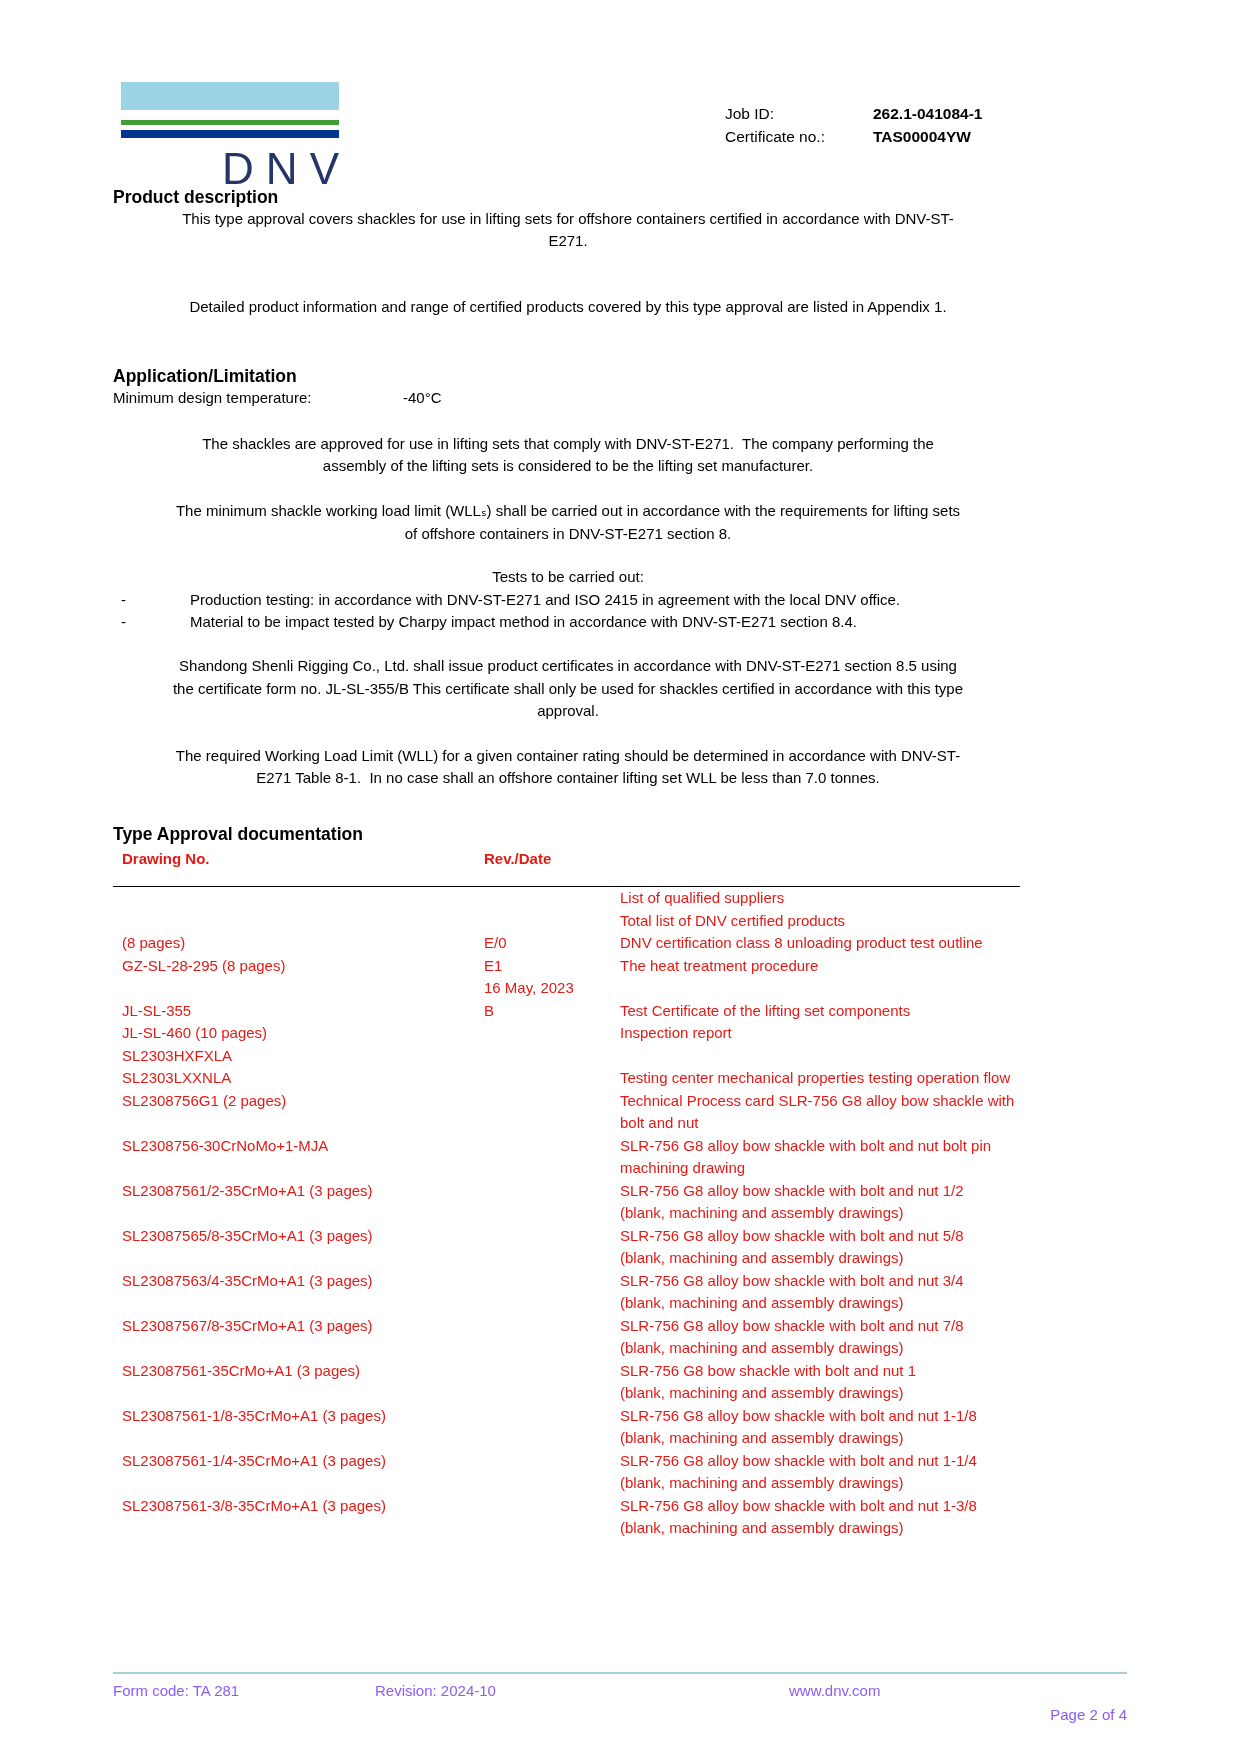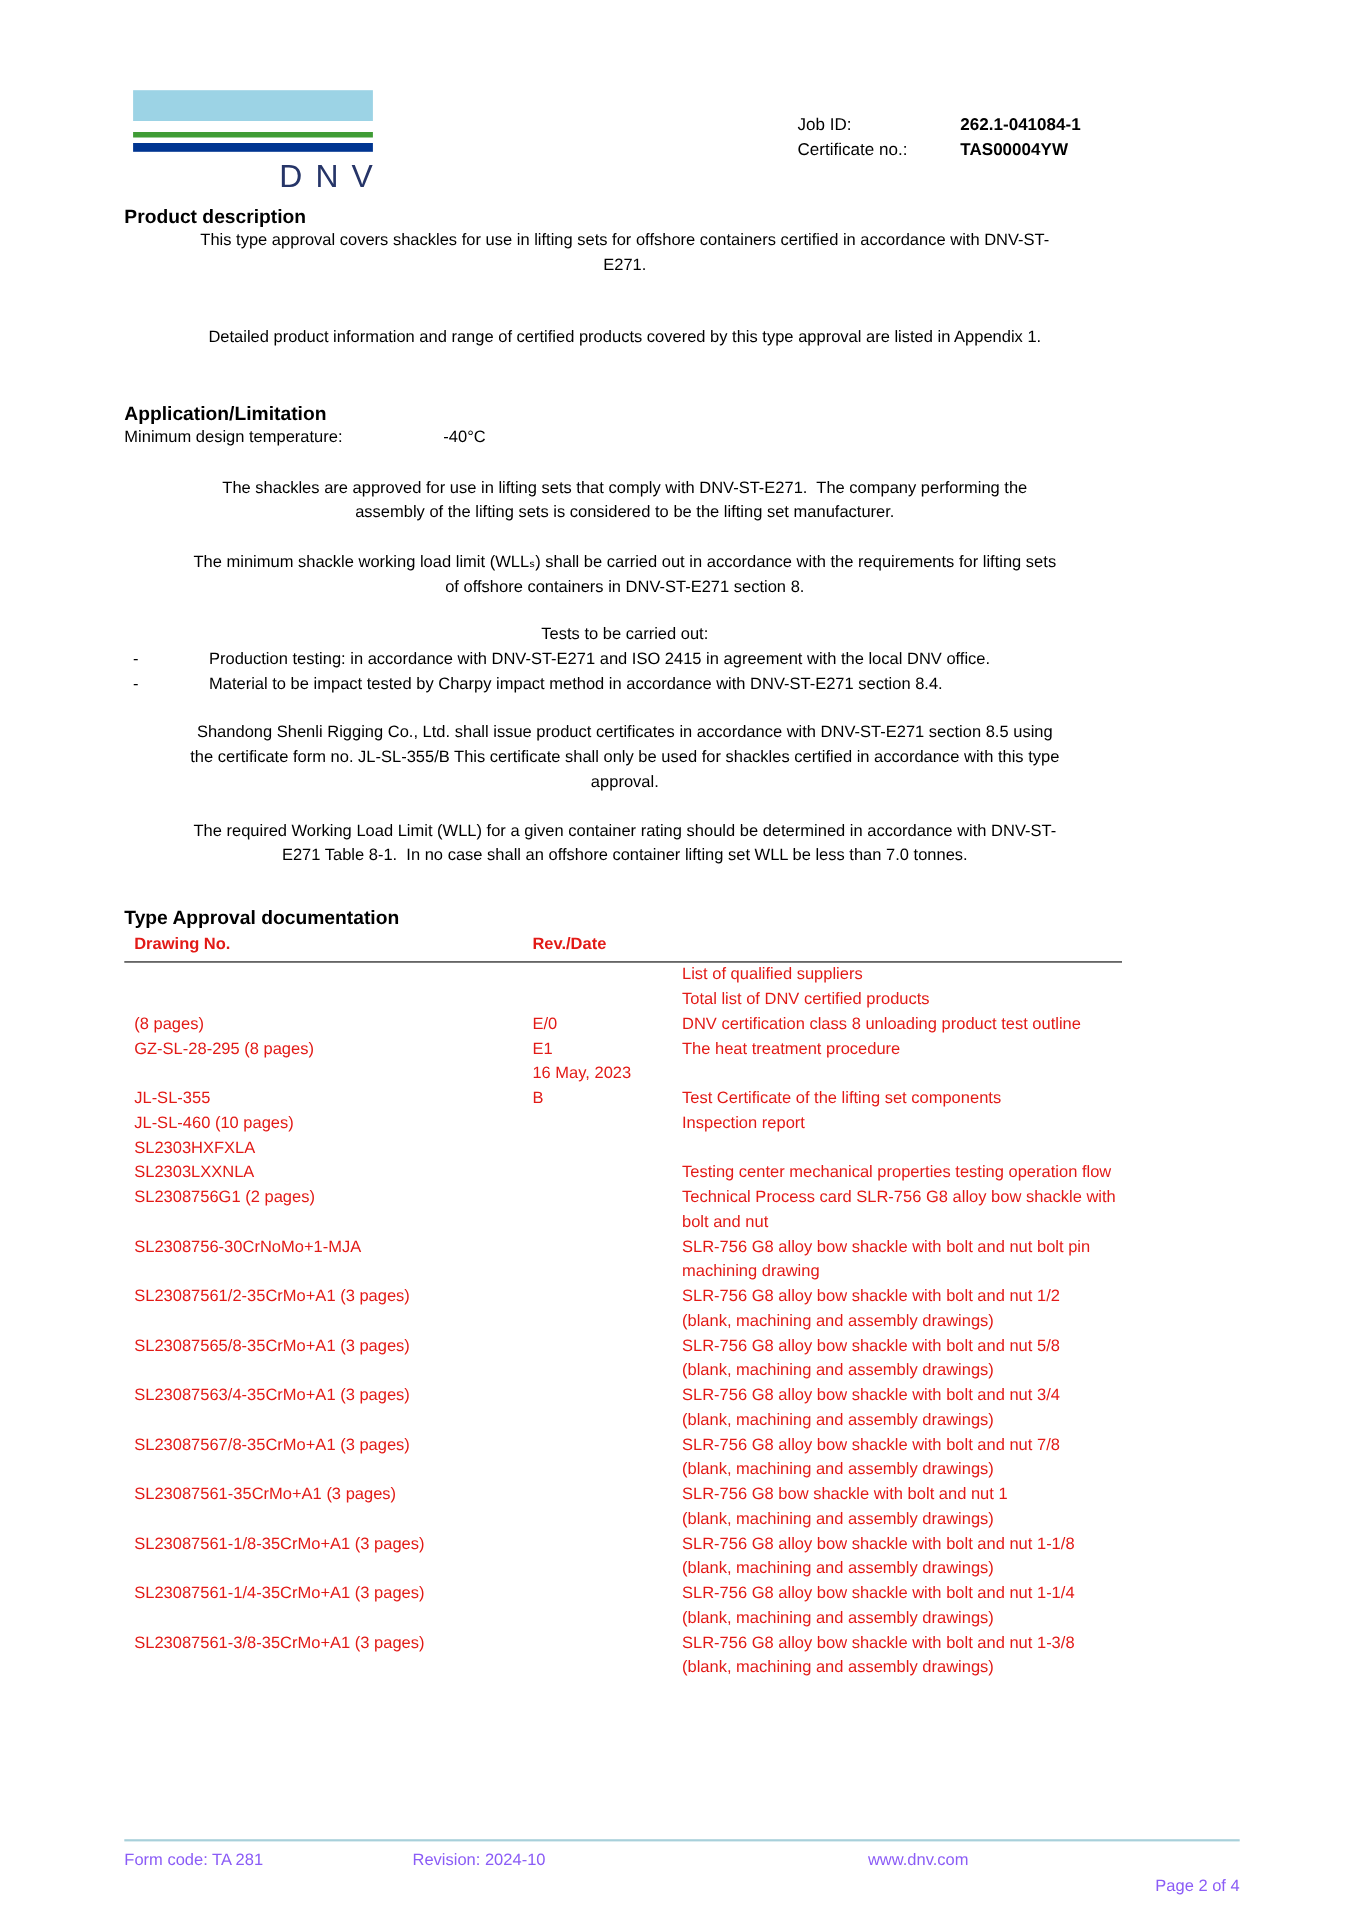--- a/index.html
+++ b/index.html
@@ -13,21 +13,21 @@
     margin:0 auto;
   }
   
   .logo{position:absolute;left:121px;top:82px;width:218px;}
   .bar{width:218px;}
   .bar-light{height:28px;background:#9cd3e5;margin-bottom:10px;}
   .bar-green{height:5px;background:#3f9c35;margin-bottom:5px;}
   .bar-dark{height:8px;background:#003591;}
   .dnv-text{
     margin-top:9px;text-align:right;
-    font-size:29px;line-height:1;font-weight:400;
+    font-size:44px;line-height:1;font-weight:400;
     letter-spacing:12px;margin-right:-12px;
     color:#263568;
   }
   
   .jobinfo{position:absolute;left:725px;top:102px;font-size:15.5px;line-height:23px;}
   .jobinfo .row{display:flex;}
   .jobinfo .lbl{width:148px;}
   .jobinfo .val{font-weight:bold;}
   
   .body{position:absolute;left:113px;top:186px;width:910px;font-size:15px;line-height:22.4px;}
@@ -35,21 +35,21 @@
   p.para{margin:0;white-space:pre;text-align:center;}
   .sp21{height:21px;} .sp22{height:22px;} .sp23{height:23px;}
   .sp33{height:33px;} .sp43{height:43px;} .sp47{height:47px;}
   .mintemp{display:flex;}
   .mintemp .lbl{width:290px;}
   .bullet{display:flex;}
   .bullet .dash{width:69px;padding-left:8px;}
   
   .doc-table{margin-top:3px;width:907px;color:#e21a16;}
   .thead,.trow{display:grid;grid-template-columns:371px 136px 1fr;}
-  .thead{font-weight:bold;border-bottom:1.5px solid #000;padding-bottom:4px;}
+  .thead{font-weight:bold;border-bottom:1.5px solid #000;padding-bottom:16px;}
   .thead .c1,.trow .c1{padding-left:9px;}
   .trow .c1,.trow .c2,.trow .c3,.thead .c1,.thead .c2,.thead .c3{
     white-space:pre-line;line-height:22.5px;
   }
   .thead{line-height:20px;}
   
   .footer{
     position:absolute;left:113px;top:1672px;width:1014px;
     border-top:2px solid #a8d0da;
     font-size:15px;color:#8b5cf6;

